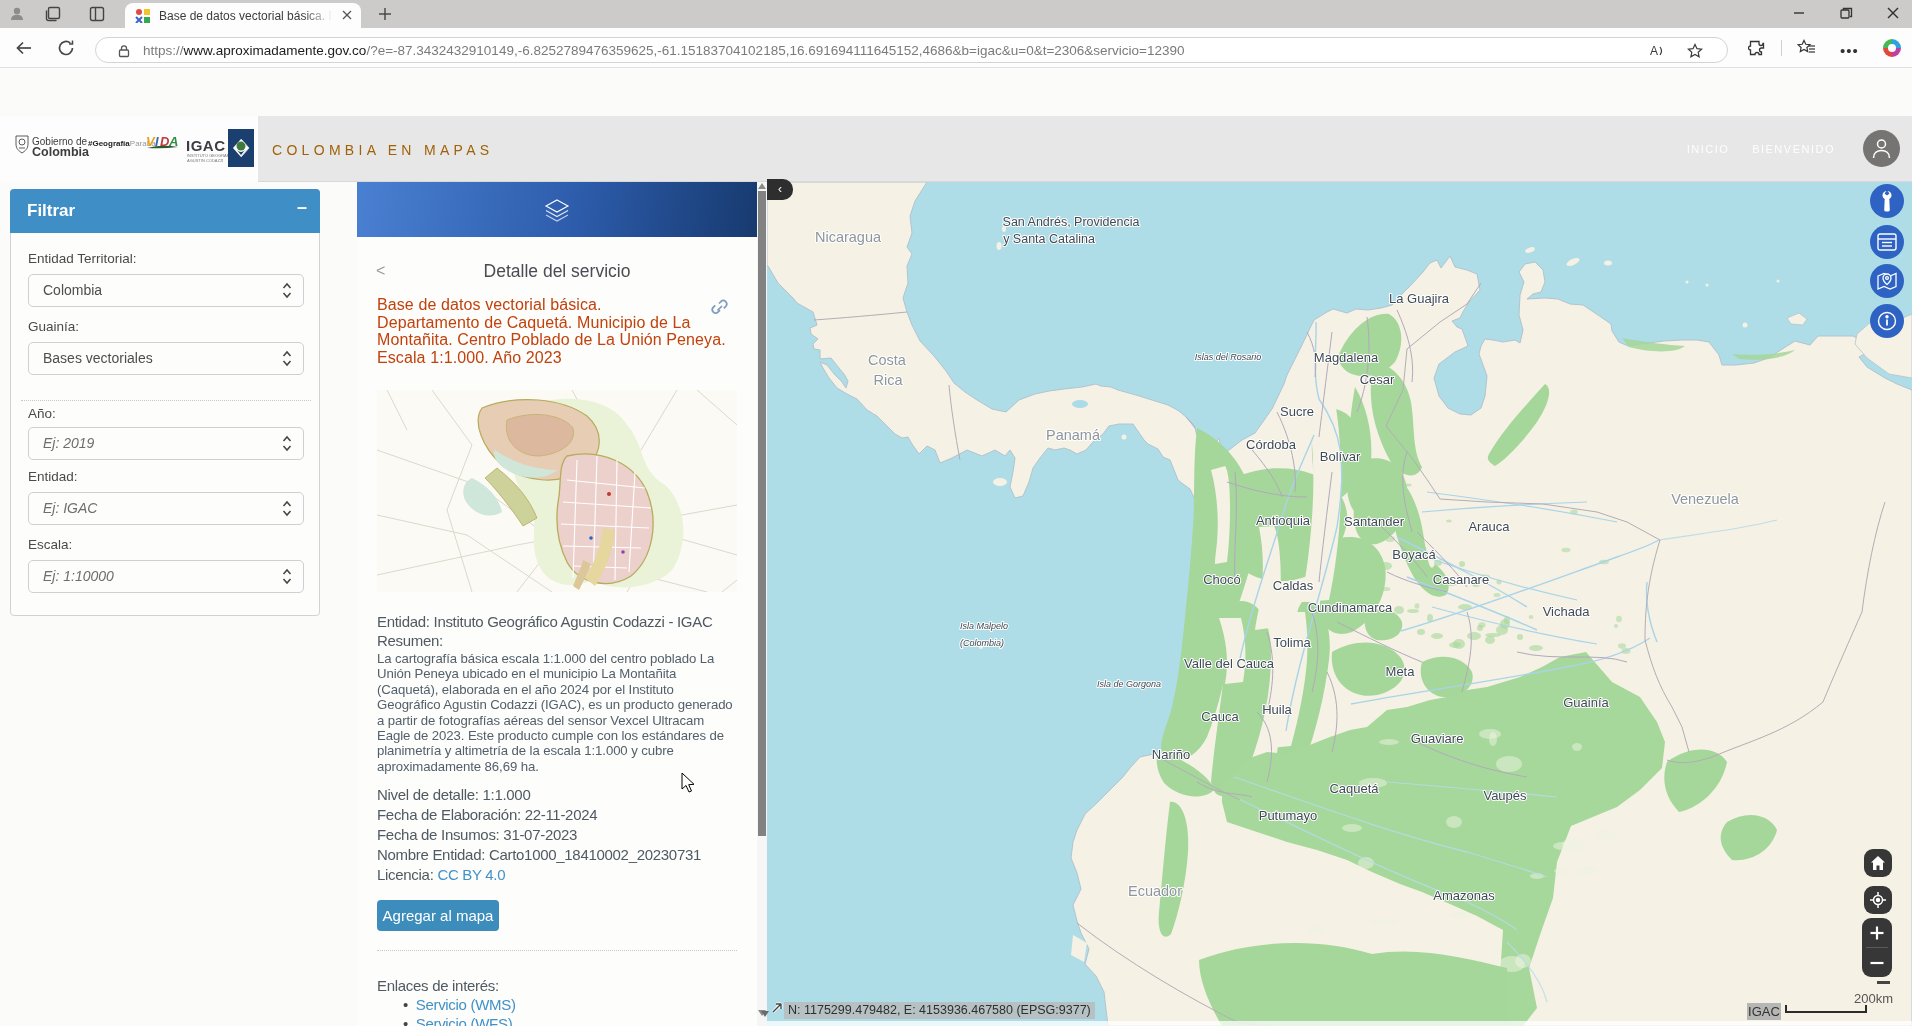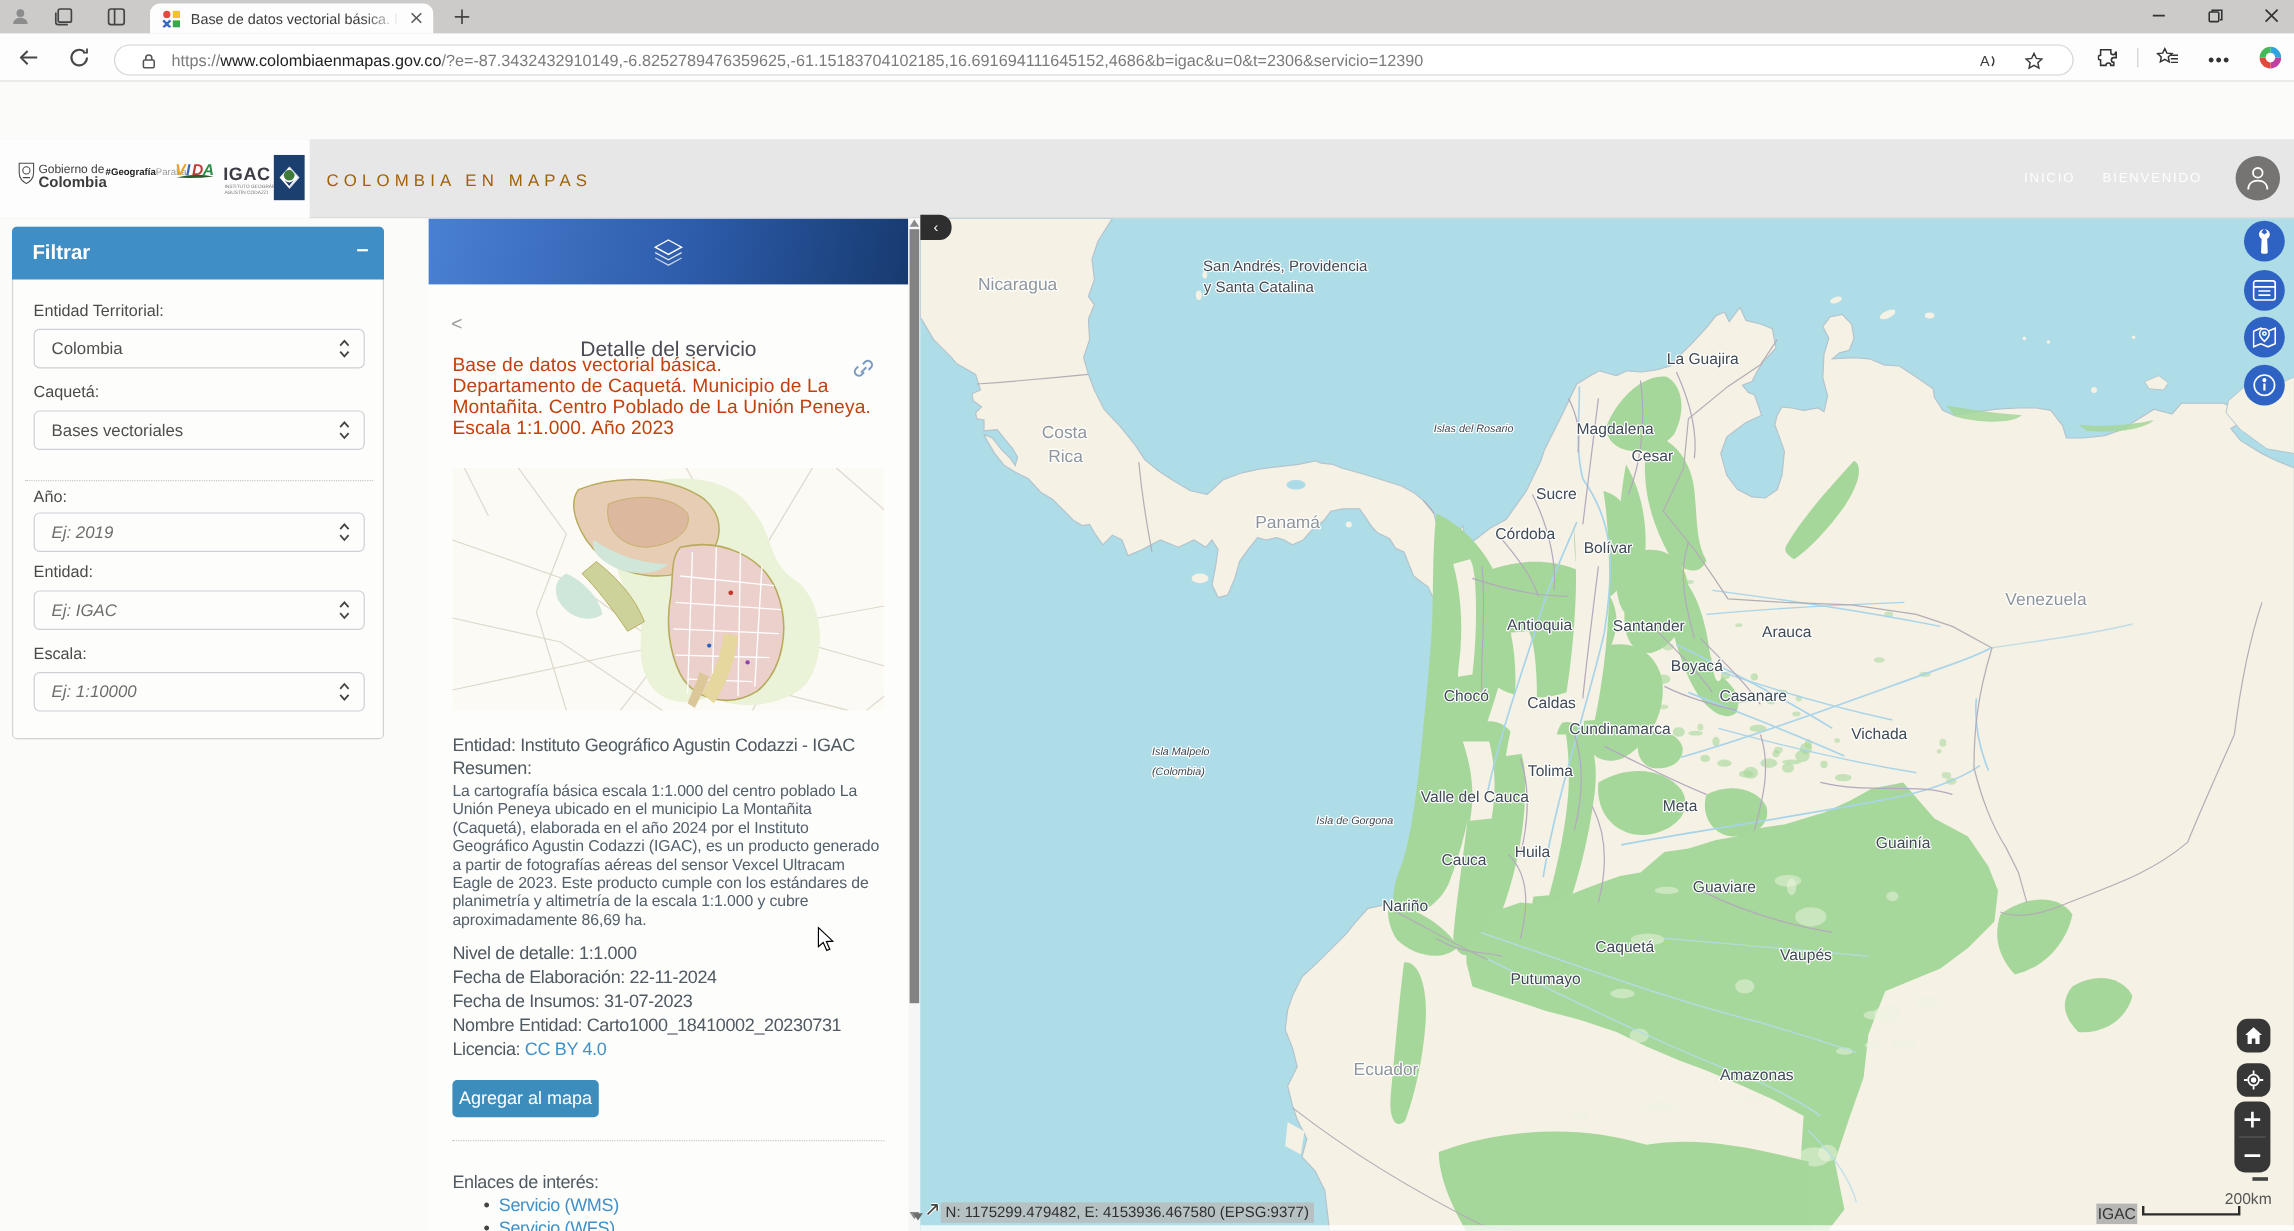--- a/index.html
+++ b/index.html
@@ -38,21 +38,21 @@
 .flabel { position:absolute; left:17px; font-size:13.5px; color:#4a4a4a; }
 .fselect { position:absolute; left:17px; width:276px; height:33px; border:1px solid #cfcfd4; border-radius:5px; background:#fdfdfc; font-size:14px; color:#4e4e4e; line-height:31px; padding-left:14px; }
 .fselect.ph { font-style:italic; color:#6e6e6e; }
 .chev { position:absolute; right:11px; top:7px; width:10px; height:17px; }
 .dotsep { position:absolute; left:10px; width:290px; border-top:1px dotted #c9c9c9; }
 
 
 #midpanel { position:absolute; left:357px; top:182px; width:400px; height:844px; background:#fdfdfb; overflow:hidden; }
 #midhdr { position:absolute; left:0; top:0; width:400px; height:55px; background:linear-gradient(100deg,#4a80d2 0%, #2d5cab 55%, #173a6f 100%); }
 #midback { position:absolute; left:19px; top:80px; font-size:16px; color:#9a9a9a; }
-#midtitle { position:absolute; left:0; top:79px; width:400px; text-align:center; font-size:17.5px; color:#4b4b55;margin-top:20px; }
+#midtitle { position:absolute; left:0; top:79px; width:400px; text-align:center; font-size:17.5px; color:#4b4b55; }
 #svctitle { position:absolute; left:20px; top:114px; width:380px; font-size:16px; line-height:17.5px; color:#c2410c; white-space:nowrap; letter-spacing:0.1px; }
 #linkico { position:absolute; right:28px; top:116px; }
 #thumb { position:absolute; left:20px; top:208px; width:360px; height:202px; }
 .meta { position:absolute; left:20px; font-size:15px; color:#505a62; letter-spacing:-0.3px; white-space:nowrap; }
 #resumen { position:absolute; left:20px; top:469px; width:380px; font-size:13.2px; line-height:15.4px; color:#53606b; white-space:nowrap; letter-spacing:-0.1px; }
 #btnagregar { position:absolute; left:20px; top:718px; width:122px; height:31px; background:#3c8dbc; border-radius:4px; color:#fff; font-size:15px; text-align:center; line-height:31px; }
 .blue { color:#4191c8; }
 
 
 #pscroll { position:absolute; left:757px; top:182px; width:10px; height:844px; background:#f6f6f6; }
@@ -122,21 +122,21 @@
       </svg>
     <svg class="abs" style="left:56px;top:10px" width="20" height="20" viewBox="0 0 20 20" fill="none" stroke="#474747" stroke-width="1.7">
         <path d="M16.5 10 a6.5 6.5 0 1 1 -2.2-4.9"></path>
         <path d="M16.5 2.5 v3.4 h-3.4" stroke-width="1.5"></path>
       </svg>
     <div id="urlpill">
       <svg class="abs" style="left:21px;top:6px" width="14" height="14" viewBox="0 0 14 14" fill="none" stroke="#555" stroke-width="1.3">
           <rect x="2.5" y="6" width="9" height="6.5" rx="1"></rect>
           <path d="M4.5 6 V4.3 a2.5 2.5 0 0 1 5 0 V6"></path>
         </svg>
-      <div id="urltext">https://<b>www.colombiaenmapas.gov.co</b>/?e=-87.3432432910149,-6.8252789476359625,-61.15183704102185,16.691694111645152,4686&amp;b=igac&amp;u=0&amp;t=2306&amp;servicio=12390</div>
+      <div id="urltext">https://<b>www.aproximadamente.gov.co</b>/?e=-87.3432432910149,-6.8252789476359625,-61.15183704102185,16.691694111645152,4686&amp;b=igac&amp;u=0&amp;t=2306&amp;servicio=12390</div>
       <svg class="abs" style="right:62px;top:5px" width="16" height="16" viewBox="0 0 16 16" fill="#3a3a3a">
           <text x="1" y="12" font-size="12" font-family="Liberation Sans">A</text>
           <path d="M11 4 q3 4 0 8" fill="none" stroke="#3a3a3a" stroke-width="1.2"></path>
         </svg>
       <svg class="abs" style="right:24px;top:5px" width="16" height="16" viewBox="0 0 16 16" fill="none" stroke="#3a3a3a" stroke-width="1.2">
           <path d="M8 1.5 l2 4.2 4.6.5 -3.4 3.1 .9 4.5 L8 11.5 3.9 13.8 l.9-4.5 L1.4 6.2 6 5.7z"></path>
         </svg>
     </div>
     <svg class="abs tbicon" style="left:1748px;top:11px" width="18" height="18" viewBox="0 0 18 18" fill="none" stroke="#333" stroke-width="1.3">
         <path d="M7 2.5 h4 v2 a2 2 0 0 0 4 0 h.5 v4.5 h-2 a2 2 0 0 0 0 4 v2.5 H11 a2 2 0 0 0 -4 0 H2.5 V11 a2 2 0 0 1 0-4 V2.5z"></path>
@@ -200,21 +200,21 @@
     <div id="filtrar">
       <div id="filtrarhdr">
           <span>Filtrar</span>
           <span class="minus">–</span>
         </div>
       <div class="flabel" style="top:61px">Entidad Territorial:</div>
       <div class="fselect" style="top:84px">Colombia<svg class="chev" viewBox="0 0 10 17">
             <path d="M1.5 6 L5 2 L8.5 6" fill="none" stroke="#444" stroke-width="1.5"></path>
             <path d="M1.5 11 L5 15 L8.5 11" fill="none" stroke="#444" stroke-width="1.5"></path>
           </svg></div>
-      <div class="flabel" style="top:129px">Caquetá:</div>
+      <div class="flabel" style="top:129px">Guainía:</div>
       <div class="fselect" style="top:152px">Bases vectoriales<svg class="chev" viewBox="0 0 10 17">
             <path d="M1.5 6 L5 2 L8.5 6" fill="none" stroke="#444" stroke-width="1.5"></path>
             <path d="M1.5 11 L5 15 L8.5 11" fill="none" stroke="#444" stroke-width="1.5"></path>
           </svg></div>
       <div class="dotsep" style="top:210px"></div>
       <div class="flabel" style="top:216px">Año:</div>
       <div class="fselect ph" style="top:237px">Ej: 2019<svg class="chev" viewBox="0 0 10 17">
             <path d="M1.5 6 L5 2 L8.5 6" fill="none" stroke="#444" stroke-width="1.5"></path>
             <path d="M1.5 11 L5 15 L8.5 11" fill="none" stroke="#444" stroke-width="1.5"></path>
           </svg></div>

